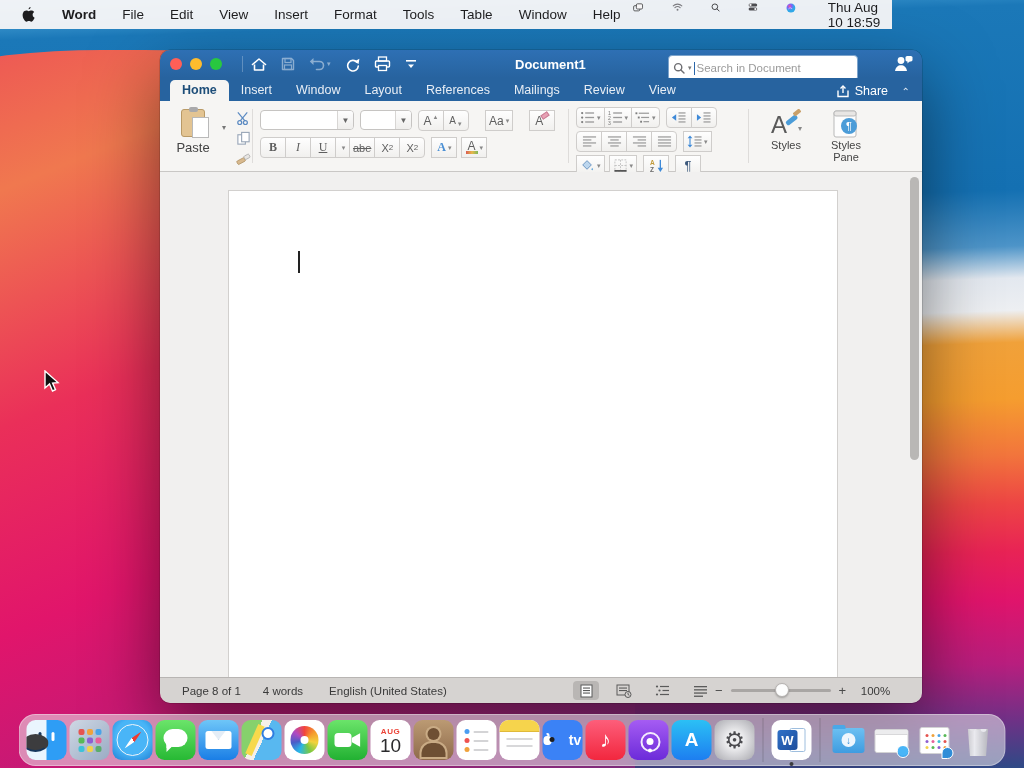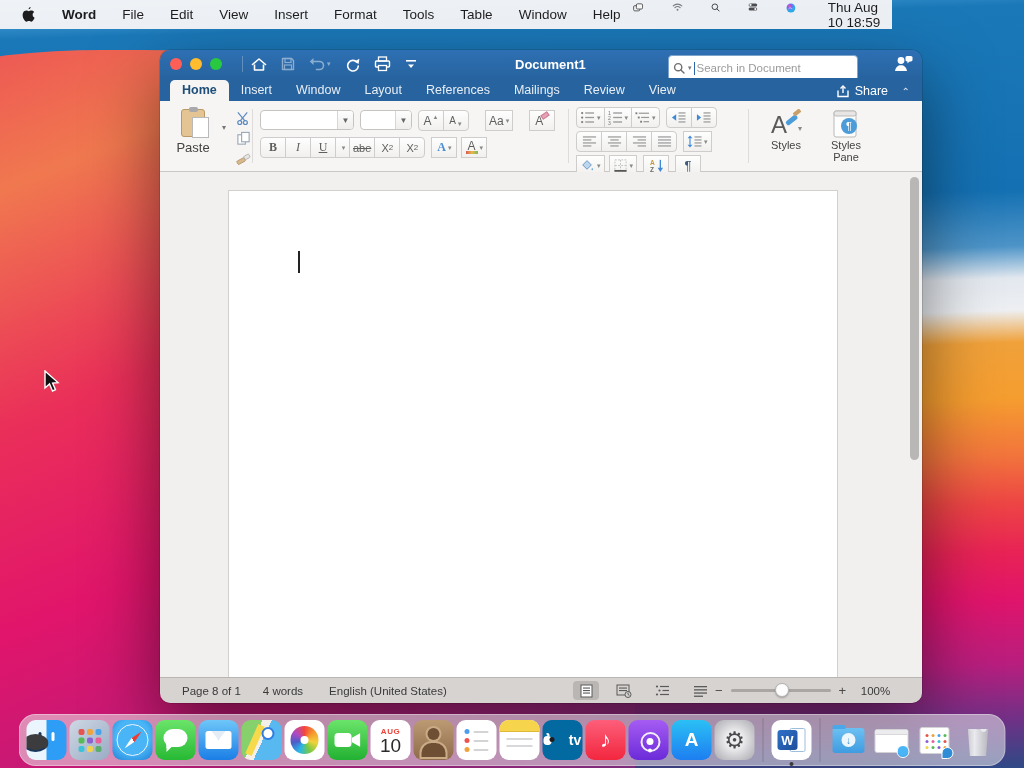--- a/index.html
+++ b/index.html
@@ -207,21 +207,21 @@
   .dk.reminders { background:#fff; }
   .dk.reminders::before { content:""; position:absolute; left:8px; top:9px; width:5px;
     height:5px; border-radius:50%; background:#4a9df2; box-shadow:0 9px 0 #ef5350,0 18px 0 #f0a23c; }
   .dk.reminders::after { content:""; position:absolute; left:17px; top:10.5px; width:15px;
     height:2.5px; border-radius:2px; background:#d4d4d6; box-shadow:0 9px 0 #d4d4d6,0 18px 0 #d4d4d6; }
   .dk.notes { background:#fff; overflow:hidden; }
   .dk.notes::before { content:""; position:absolute; left:0; top:0; right:0; height:11px;
     background:#f6d44c; border-bottom:1px solid #e0b93a; }
   .dk.notes::after { content:""; position:absolute; left:7px; top:18px; width:26px;
     height:2px; background:#d8d8da; box-shadow:0 7px 0 #d8d8da; }
-  .dk.appletv { background:#0369a1; color:#fff; font-weight:bold; font-size:14px; gap:16px; }
+  .dk.appletv { background:#3b82f6; color:#fff; font-weight:bold; font-size:14px; gap:16px; }
   .apple-mini { display:inline-block; width:8px; height:9px; background:#fff;
     border-radius:45% 45% 42% 42%; position:relative; margin-right:1px; }
   .apple-mini::before { content:""; position:absolute; right:-2.5px; top:1.5px; width:5px;
     height:5px; border-radius:50%; background:#1d1d1f; }
   .apple-mini::after { content:""; position:absolute; left:3px; top:-2.5px; width:3px;
     height:3px; border-radius:0 70% 0 70%; background:#fff; }
   .dk.music { background:linear-gradient(#fd5e7a,#f2273e); color:#fff; font-size:22px; }
   .dk.podcasts { background:linear-gradient(#a55cf3,#6c2bd9); }
   .dk.podcasts::before { content:""; position:absolute; left:12px; top:12px; width:16px;
     height:16px; border-radius:50%; border:2px solid rgba(255,255,255,.9); }

